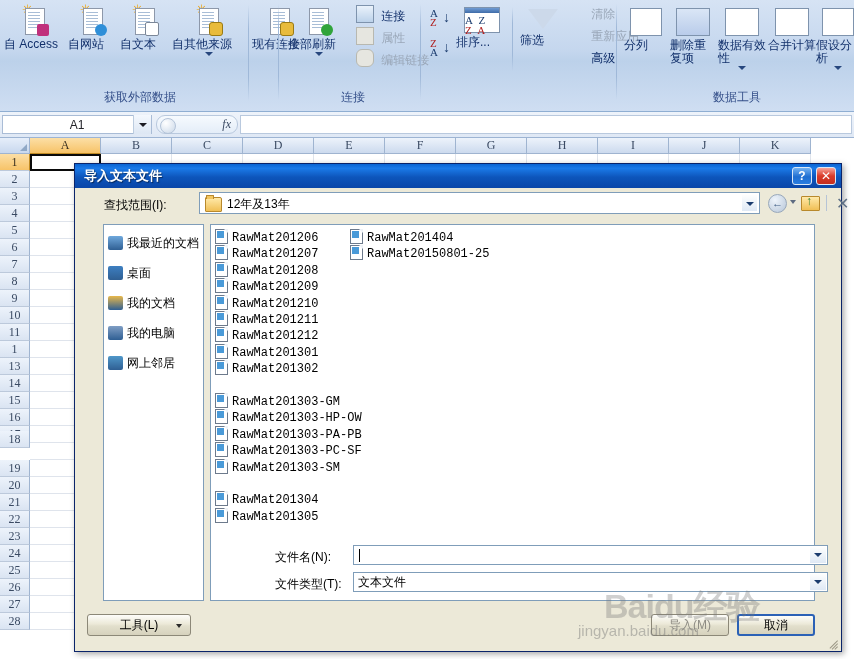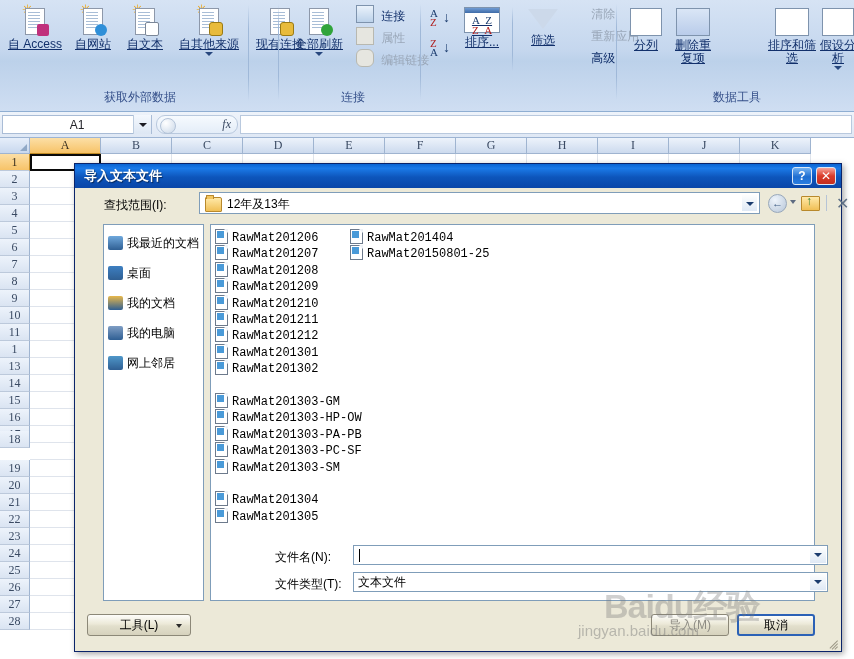--- a/index.html
+++ b/index.html
@@ -26,22 +26,22 @@
   }
   .rgroup .glabel{
     position:absolute;left:0;right:0;bottom:4px;height:16px;
     text-align:center;font-size:12px;color:#35508a;line-height:16px;
   }
   .gsep{
     position:absolute;top:4px;width:1px;height:96px;
     background:linear-gradient(transparent,#9fb8d8 25%,#9fb8d8 75%,transparent);
   }
   .bigbtn{
-    position:absolute;width:58px;text-align:center;cursor:default;
-    font-size:12px;color:#12306b;line-height:13px;text-decoration:underline;
+    position:absolute;width:58px;text-align:left;cursor:default;
+    font-size:12px;color:#12306b;line-height:13px;
   }
   .bigbtn .ic{display:block;margin:3px auto 2px auto;}
   .smallbtn{
     position:absolute;height:19px;font-size:12px;color:#12306b;
     white-space:nowrap;line-height:19px;
   }
   .smallbtn .ic{
     display:inline-block;width:16px;height:16px;vertical-align:-3px;margin-right:4px;
   }
   .dim{color:#9aa7b8;}
@@ -402,23 +402,28 @@
   <div class="rgroup" style="left:622px;width:230px;">
     <div class="gbody">
       <div class="bigbtn" style="left:2px;top:2px;width:44px;">
         <span class="ic" style="display:block;margin:5px auto 3px auto;width:30px;height:26px;background:#fff;border:1px solid #7e93ad;"></span>
         <span>分列</span>
       </div>
       <div class="bigbtn" style="left:48px;top:2px;width:46px;">
         <span class="ic" style="display:block;margin:5px auto 3px auto;width:32px;height:26px;background:linear-gradient(#dae6f6,#b9ccea);border:1px solid #7e93ad;"></span>
         <span>删除重复项</span>
       </div>
+      <div class="bigbtn" style="left:96px;top:2px;width:48px;">
+        <span class="ic" style="display:block;margin:5px auto 3px auto;width:32px;height:26px;background:#fff;border:1px solid #7e93ad;"></span>
+        <span>数据有效性</span>
+        <span class="dd-tri"></span>
+      </div>
       <div class="bigbtn" style="left:146px;top:2px;width:48px;">
         <span class="ic" style="display:block;margin:5px auto 3px auto;width:32px;height:26px;background:#fff;border:1px solid #7e93ad;"></span>
-        <span>排序和筛选</span>
+        <span>合并计算</span>
       </div>
       <div class="bigbtn" style="left:194px;top:2px;width:44px;">
         <span class="ic" style="display:block;margin:5px auto 3px auto;width:30px;height:26px;background:#fff;border:1px solid #7e93ad;"></span>
         <span>假设分析</span>
         <span class="dd-tri"></span>
       </div>
     </div>
     <div class="glabel">数据工具</div>
   </div>
 </div>

